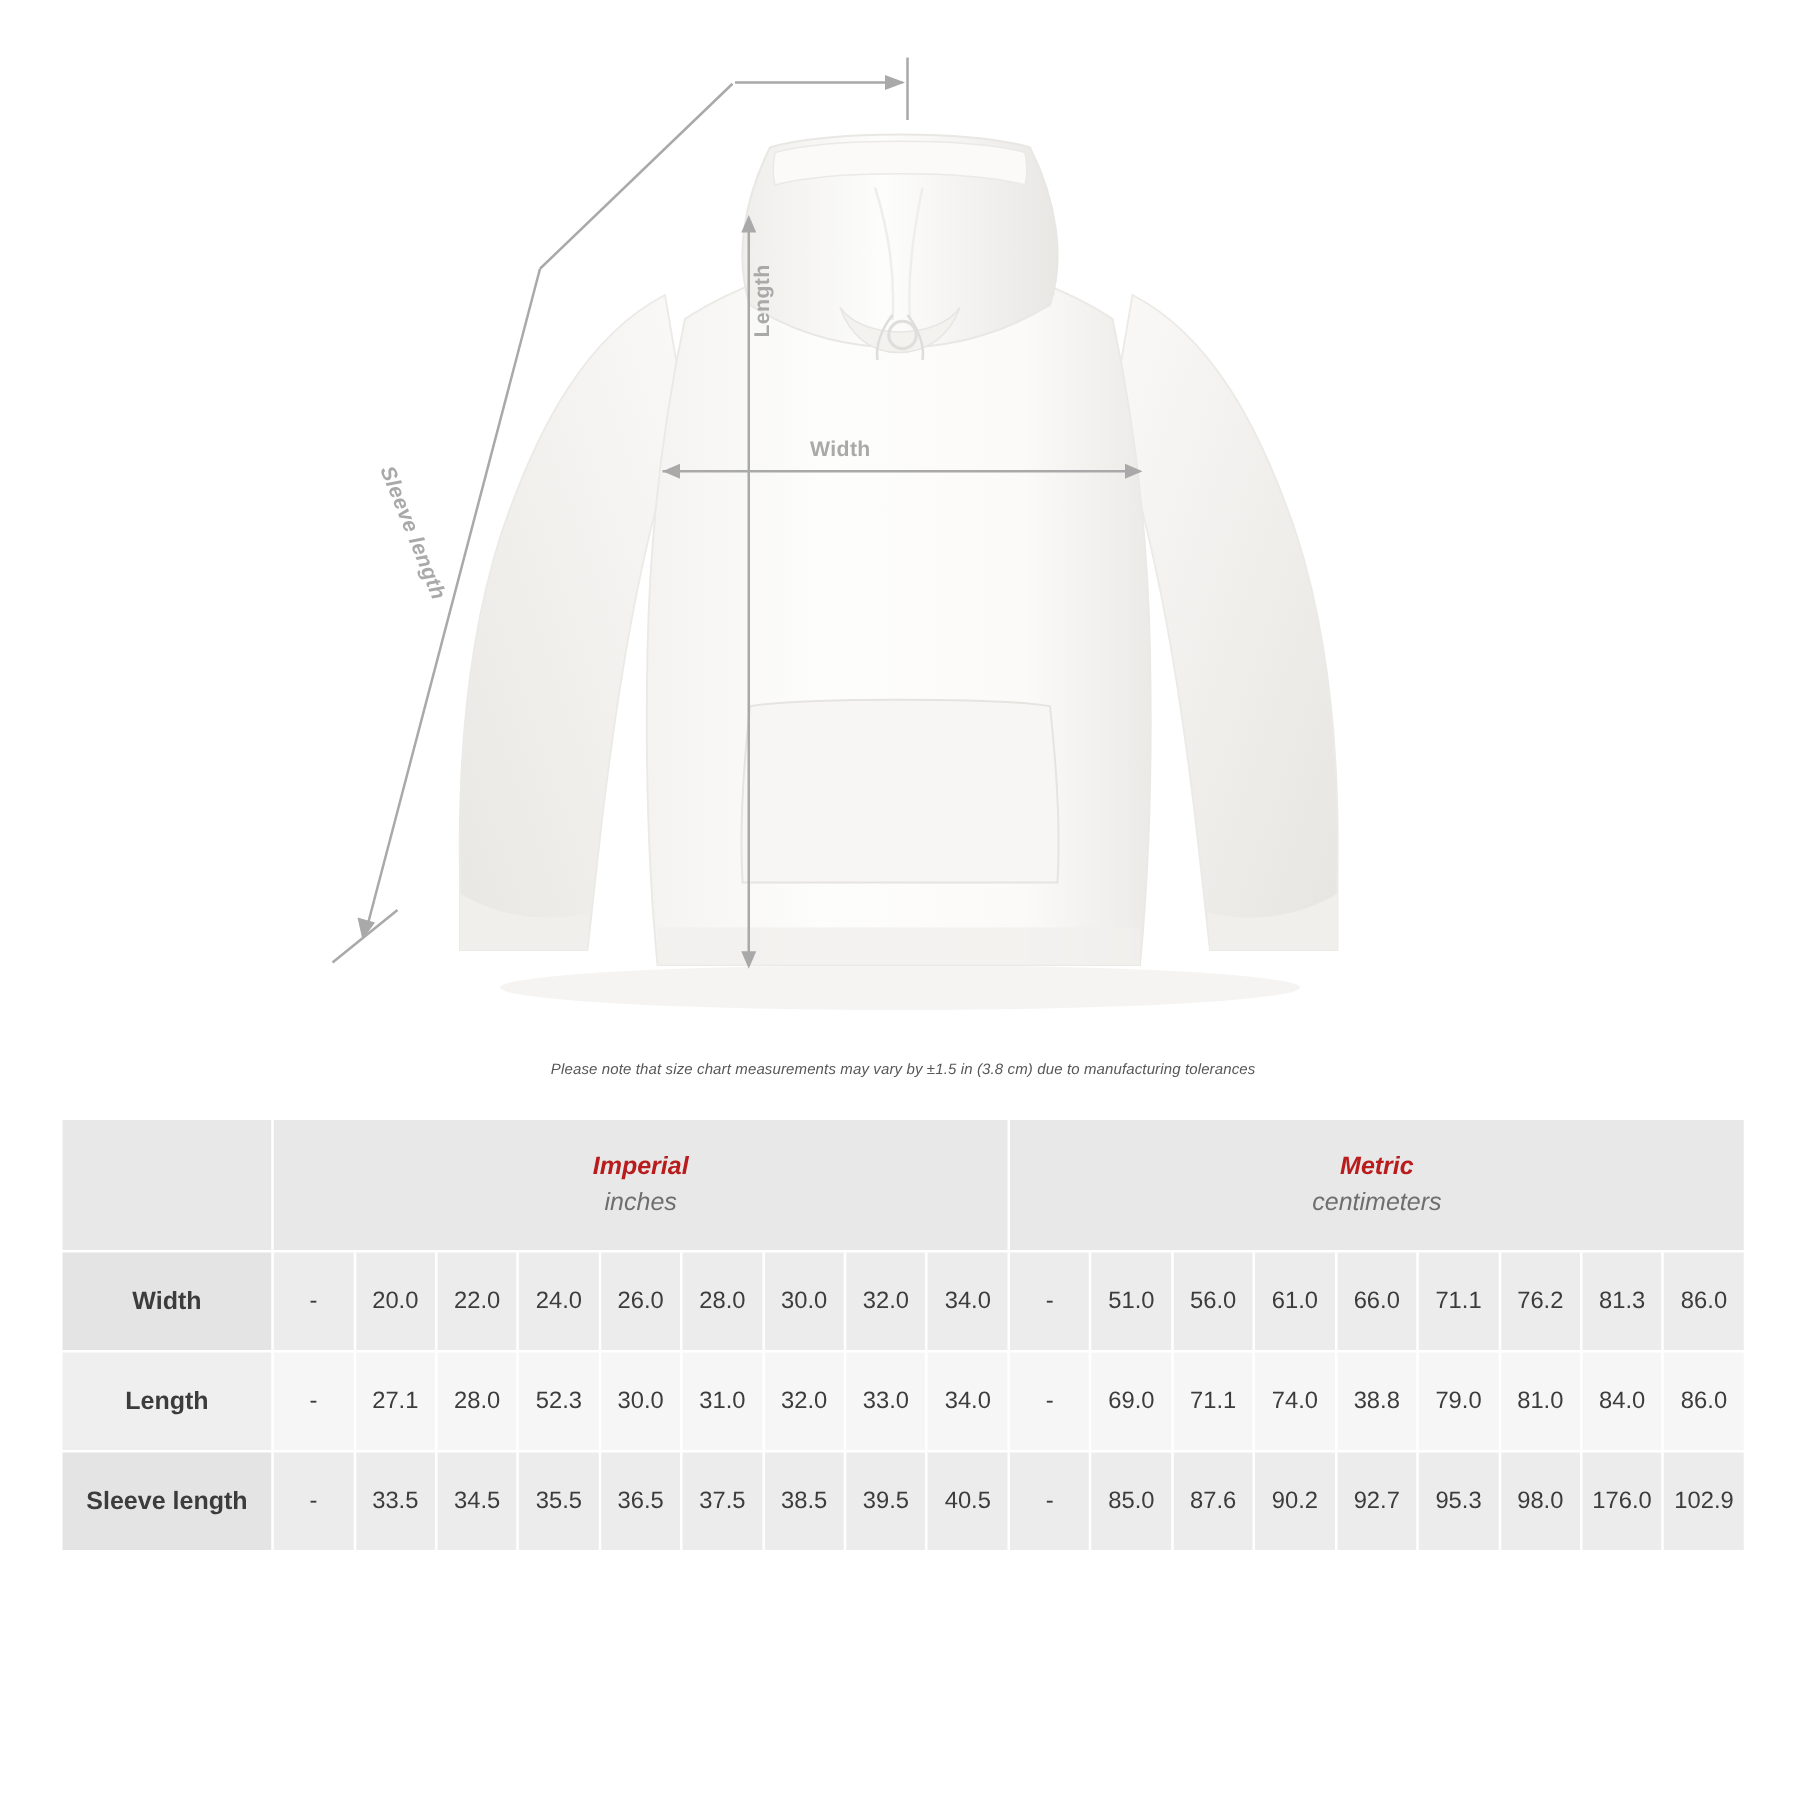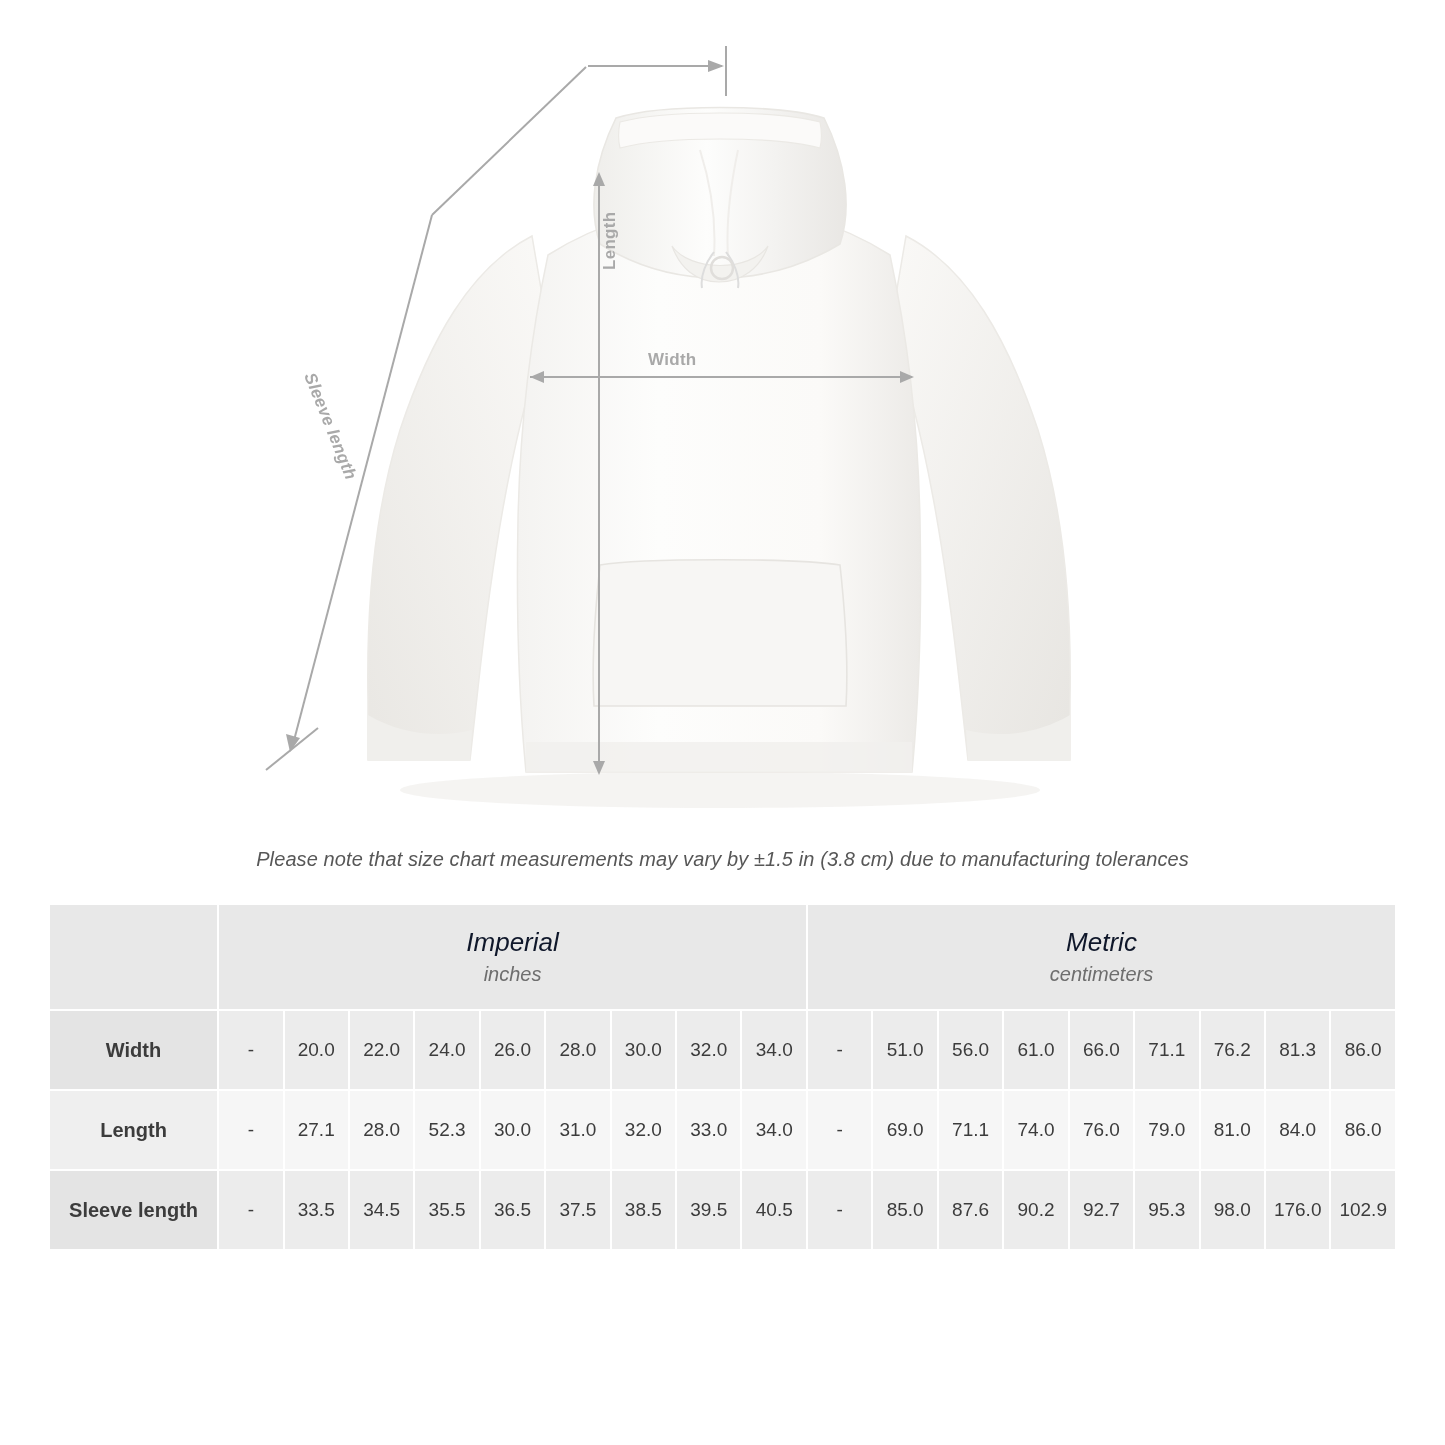--- a/index.html
+++ b/index.html
@@ -65,21 +65,21 @@
     margin-top: 18px;
   }
   .chart-title {
     font-size: 31px;
     font-weight: bold;
     color: #3a3a3a;
     margin: 0;
     letter-spacing: 0.2px;
   }
   .chart-note {
-    font-size: 20px;
+    font-size: 12px;
     font-style: italic;
     color: #575757;
     margin-top: 18px;
     letter-spacing: 0.1px;
   }
 
   
   .table-wrap {
     margin: 32px 48px 0 48px;
   }
@@ -97,24 +97,24 @@
     color: #3c3c3c;
     font-weight: normal;
   }
 
   .unit-head td {
     background: #e8e8e8;
     height: 104px;
     padding: 0;
   }
   .unit-sys {
-    font-size: 26px;
+    font-size: 20px;
     font-style: italic;
-    font-weight: normal;
-    color: #0f172a;
+    font-weight: bold;
+    color: #b91c1c;
     line-height: 1.15;
   }
   .unit-sub {
     font-size: 20px;
     font-style: italic;
     color: #6e6e6e;
     margin-top: 6px;
   }
 
   .hdr-row td {
@@ -294,21 +294,21 @@
           <td>52.3</td>
           <td>30.0</td>
           <td>31.0</td>
           <td>32.0</td>
           <td>33.0</td>
           <td>34.0</td>
           <td>-</td>
           <td>69.0</td>
           <td>71.1</td>
           <td>74.0</td>
-          <td>76.0</td>
+          <td>38.8</td>
           <td>79.0</td>
           <td>81.0</td>
           <td>84.0</td>
           <td>86.0</td>
         </tr>
 
         <tr class="data-row row-a">
           <td class="rowlabel">Sleeve length</td>
           <td>-</td>
           <td>33.5</td>

